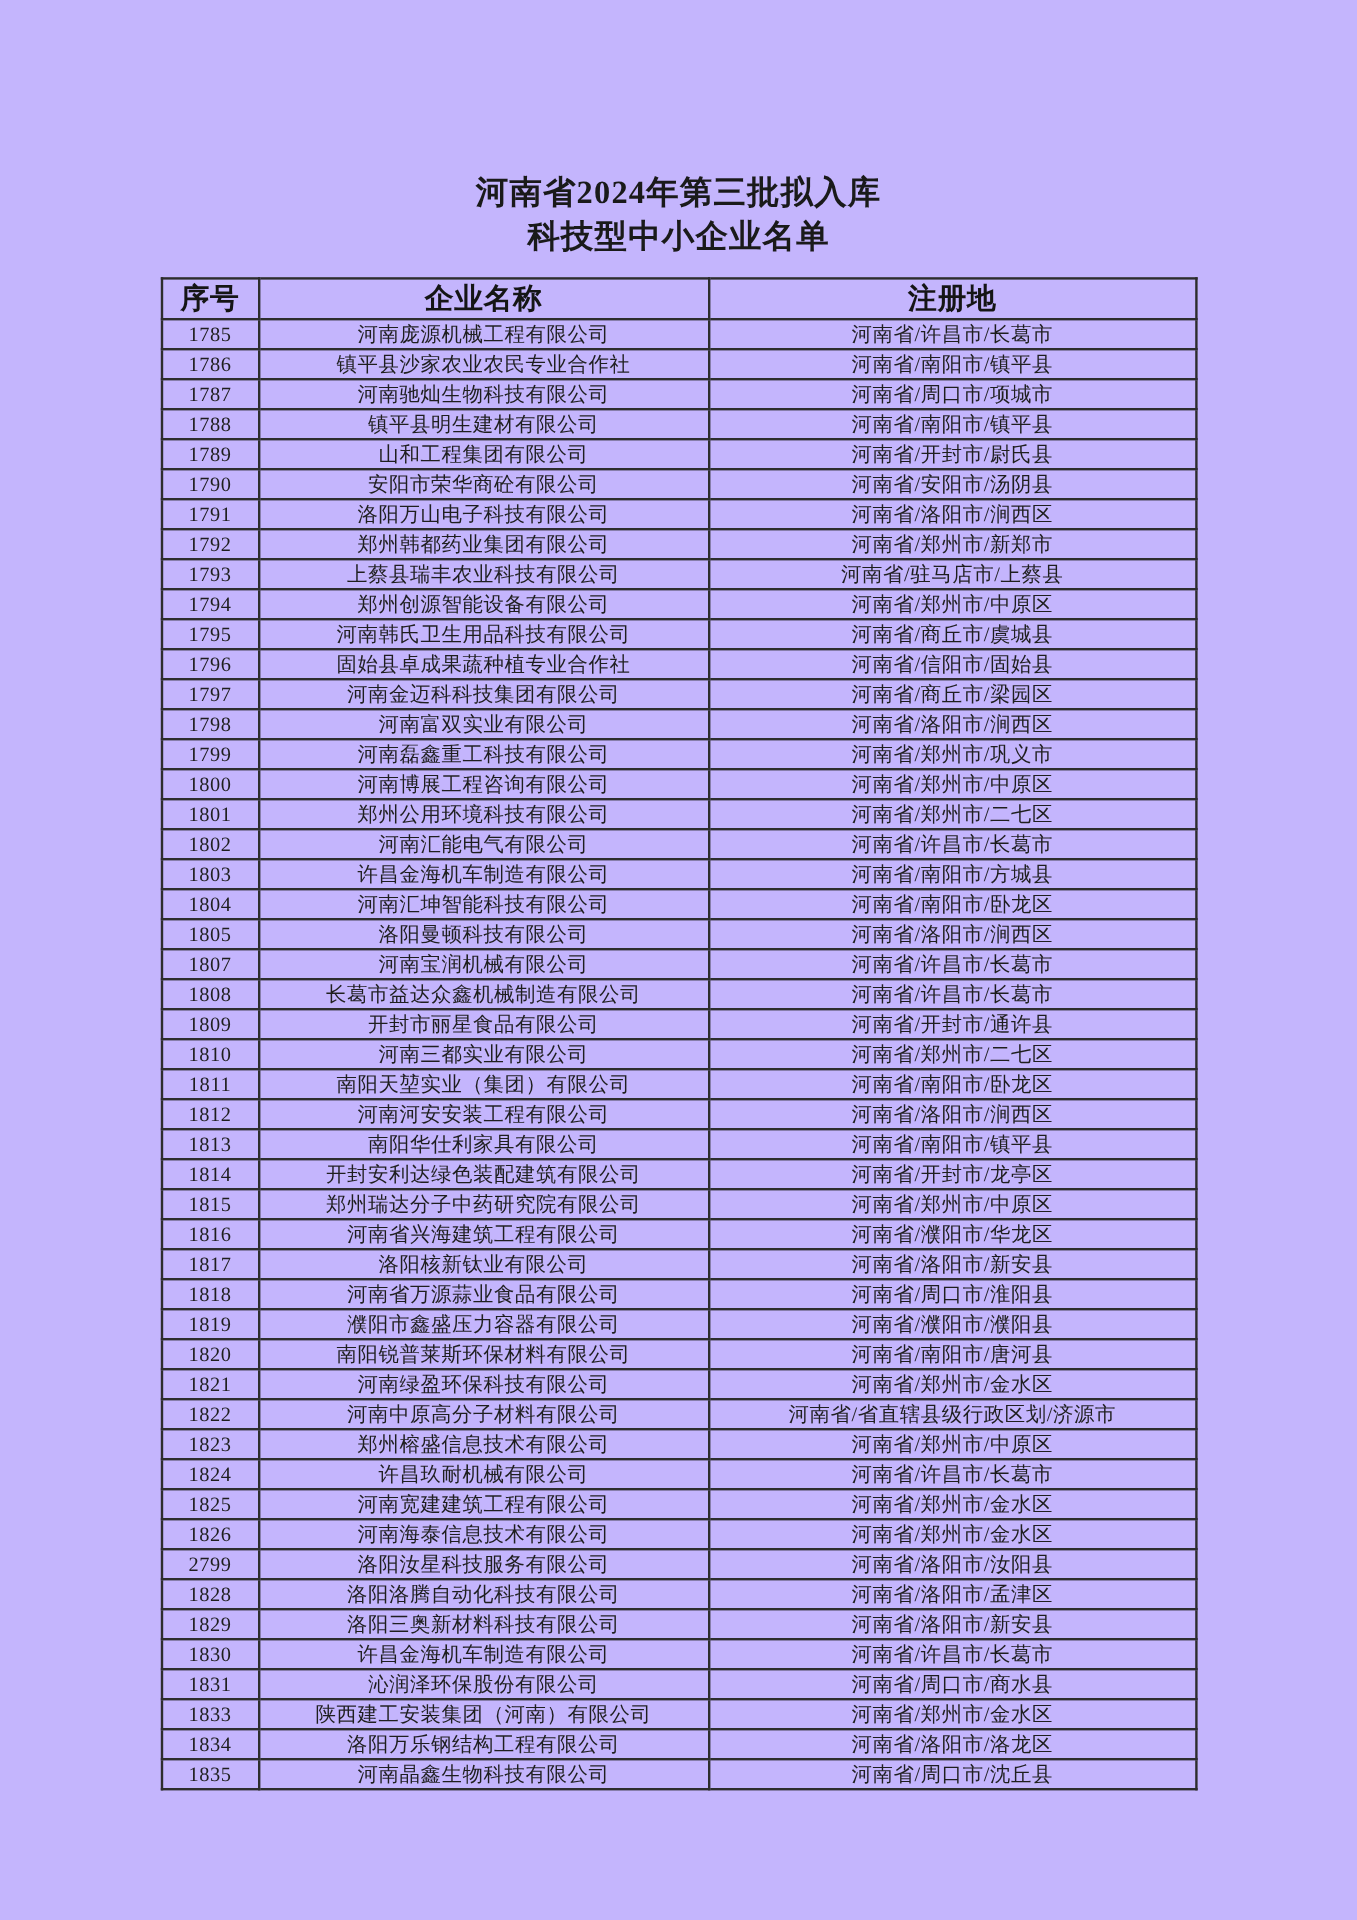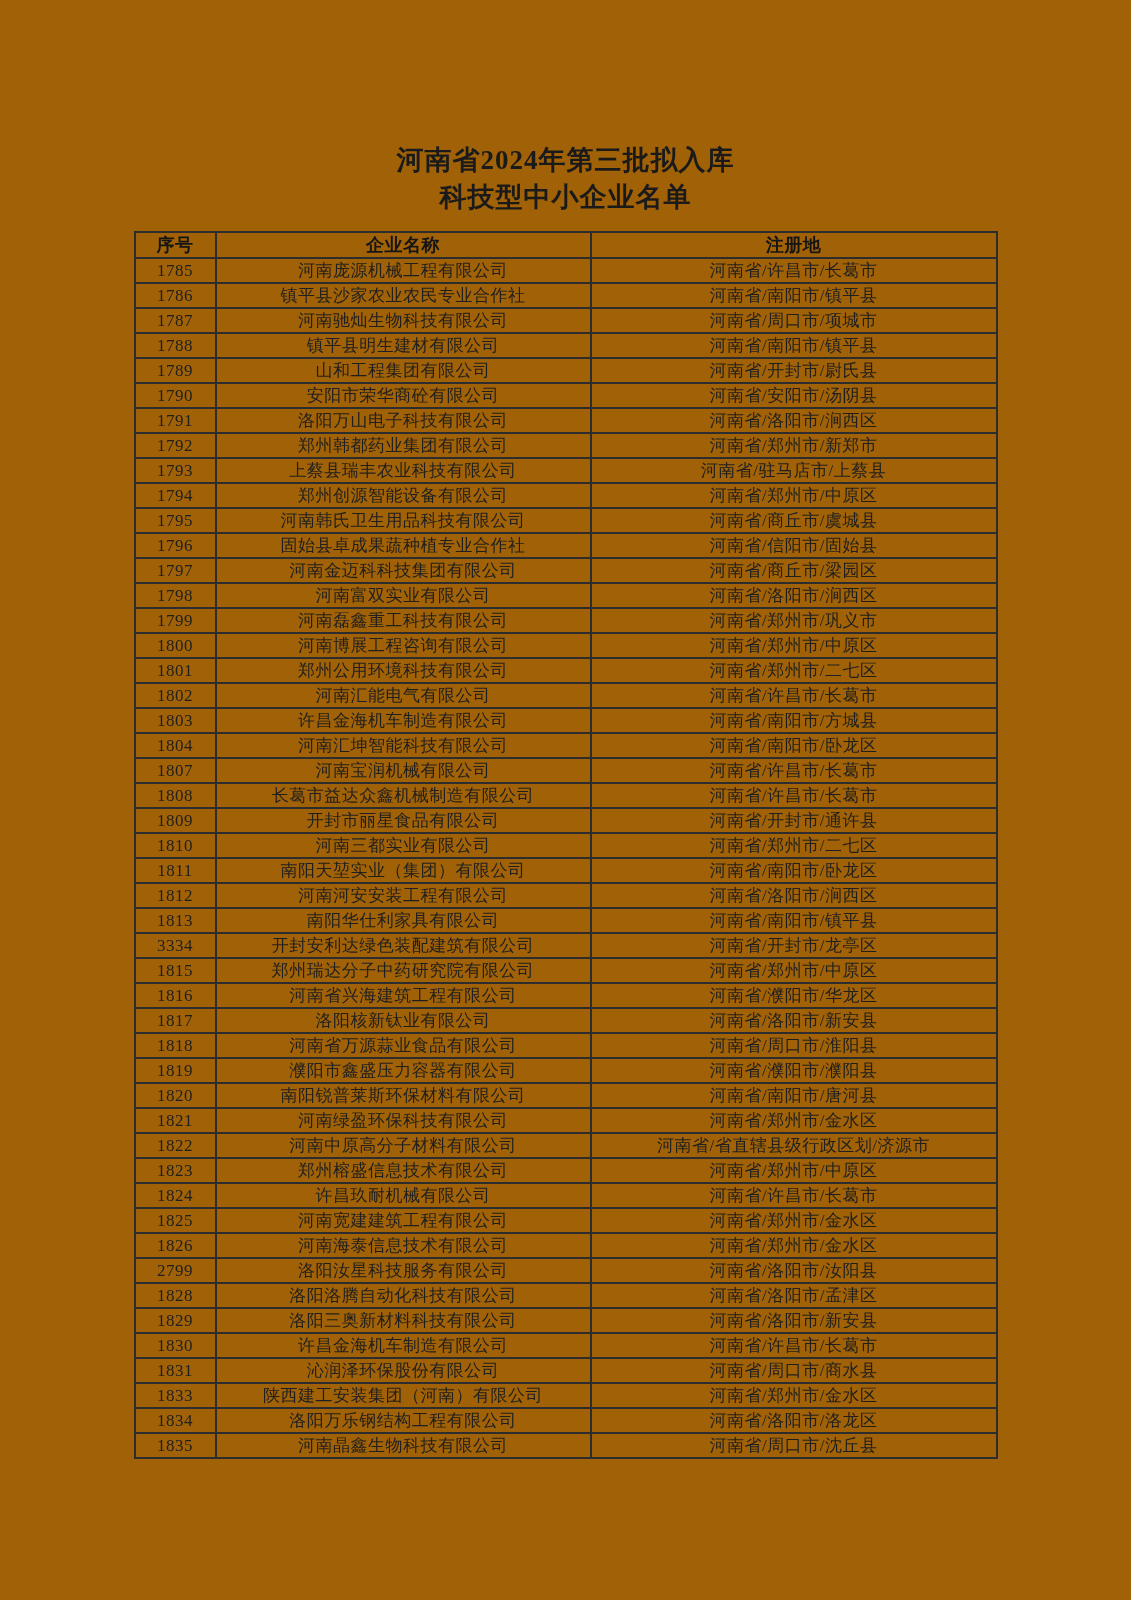--- a/index.html
+++ b/index.html
@@ -11,21 +11,21 @@
     width: 1131px;
     height: 1600px;
     position: relative;
     font-family: "Liberation Serif", "DejaVu Serif", serif;
     color: #1f1f1f;
     overflow: hidden;
   }
   .page {
     width: 1131px;
     height: 1600px;
-    background: #a16207;
+    background: #c4b5fd;
     box-sizing: border-box;
     padding-top: 142px;
   }
   .title-block {
     text-align: center;
     font-weight: bold;
     font-size: 27px;
     line-height: 37px;
     letter-spacing: 1px;
     color: #1a1a1a;
@@ -44,21 +44,21 @@
     padding: 0 2px;
     text-align: center;
     vertical-align: middle;
     white-space: nowrap;
     overflow: hidden;
     font-size: 17px;
     letter-spacing: 0.5px;
     color: #1f1f1f;
   }
   table.company-table th {
-    font-size: 18px;
+    font-size: 24px;
     font-weight: bold;
     color: #151515;
   }
   col.c-no   { width: 81px;  }
   col.c-name { width: 375px; }
   col.c-loc  { width: 406px; }
 </style>
 </head>
 <body>
 
@@ -176,20 +176,25 @@
           <td>1803</td>
           <td>许昌金海机车制造有限公司</td>
           <td>河南省/南阳市/方城县</td>
         </tr>
         <tr>
           <td>1804</td>
           <td>河南汇坤智能科技有限公司</td>
           <td>河南省/南阳市/卧龙区</td>
         </tr>
         <tr>
+          <td>1805</td>
+          <td>洛阳曼顿科技有限公司</td>
+          <td>河南省/洛阳市/涧西区</td>
+        </tr>
+        <tr>
           <td>1807</td>
           <td>河南宝润机械有限公司</td>
           <td>河南省/许昌市/长葛市</td>
         </tr>
         <tr>
           <td>1808</td>
           <td>长葛市益达众鑫机械制造有限公司</td>
           <td>河南省/许昌市/长葛市</td>
         </tr>
         <tr>
@@ -211,21 +216,21 @@
           <td>1812</td>
           <td>河南河安安装工程有限公司</td>
           <td>河南省/洛阳市/涧西区</td>
         </tr>
         <tr>
           <td>1813</td>
           <td>南阳华仕利家具有限公司</td>
           <td>河南省/南阳市/镇平县</td>
         </tr>
         <tr>
-          <td>3334</td>
+          <td>1814</td>
           <td>开封安利达绿色装配建筑有限公司</td>
           <td>河南省/开封市/龙亭区</td>
         </tr>
         <tr>
           <td>1815</td>
           <td>郑州瑞达分子中药研究院有限公司</td>
           <td>河南省/郑州市/中原区</td>
         </tr>
         <tr>
           <td>1816</td>

